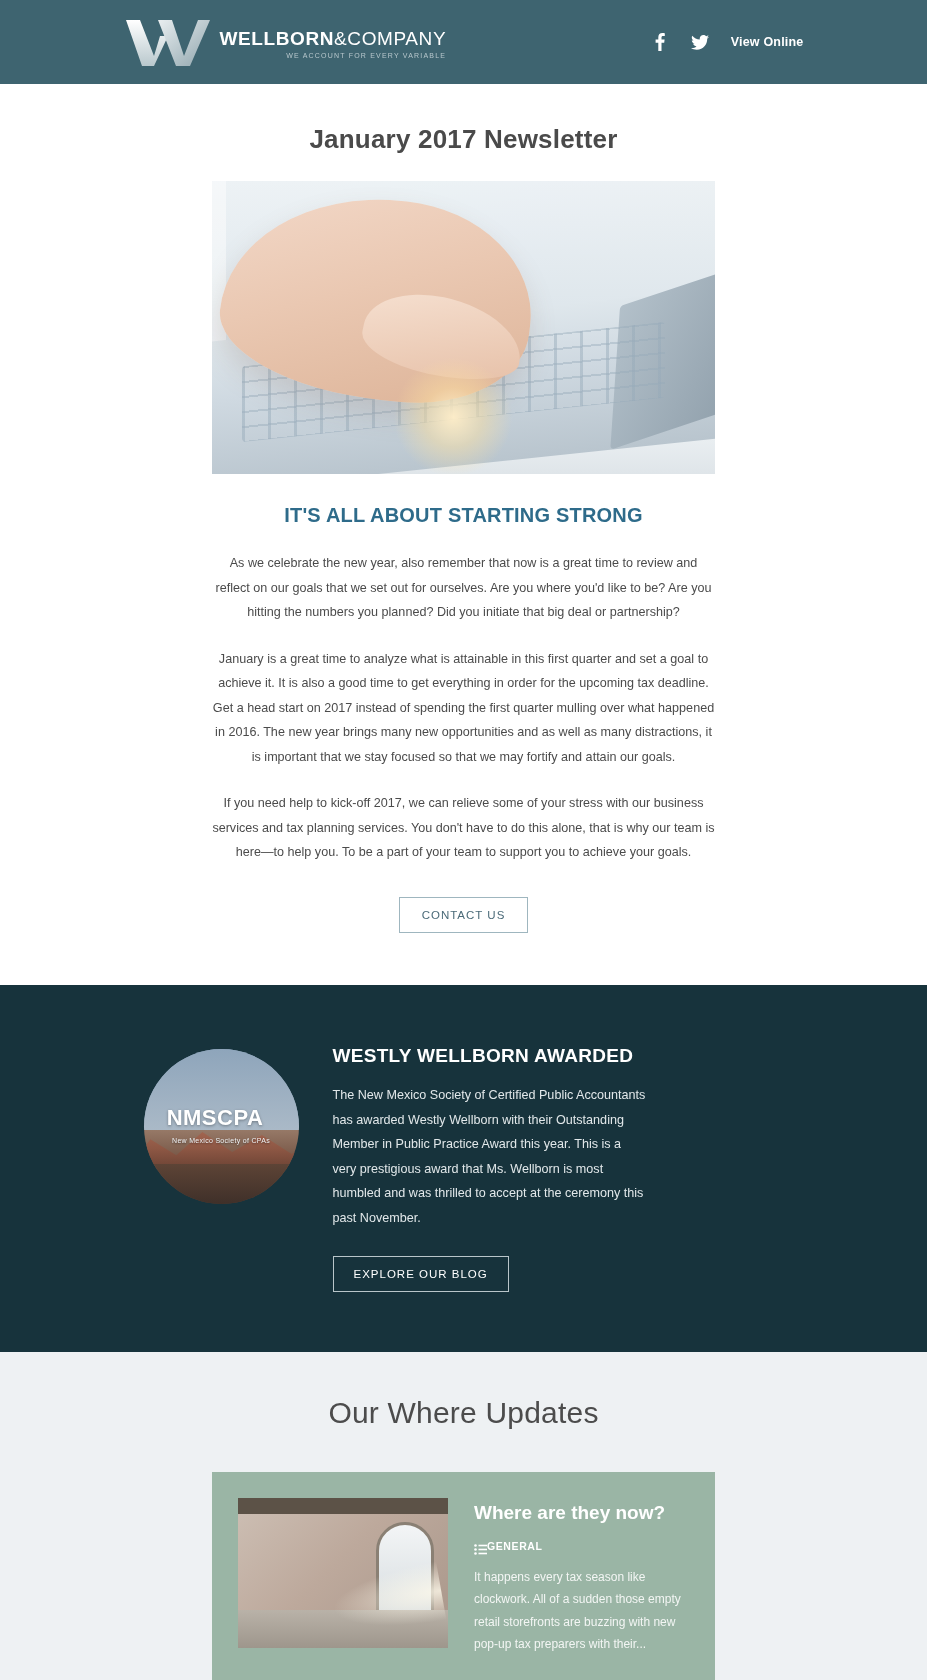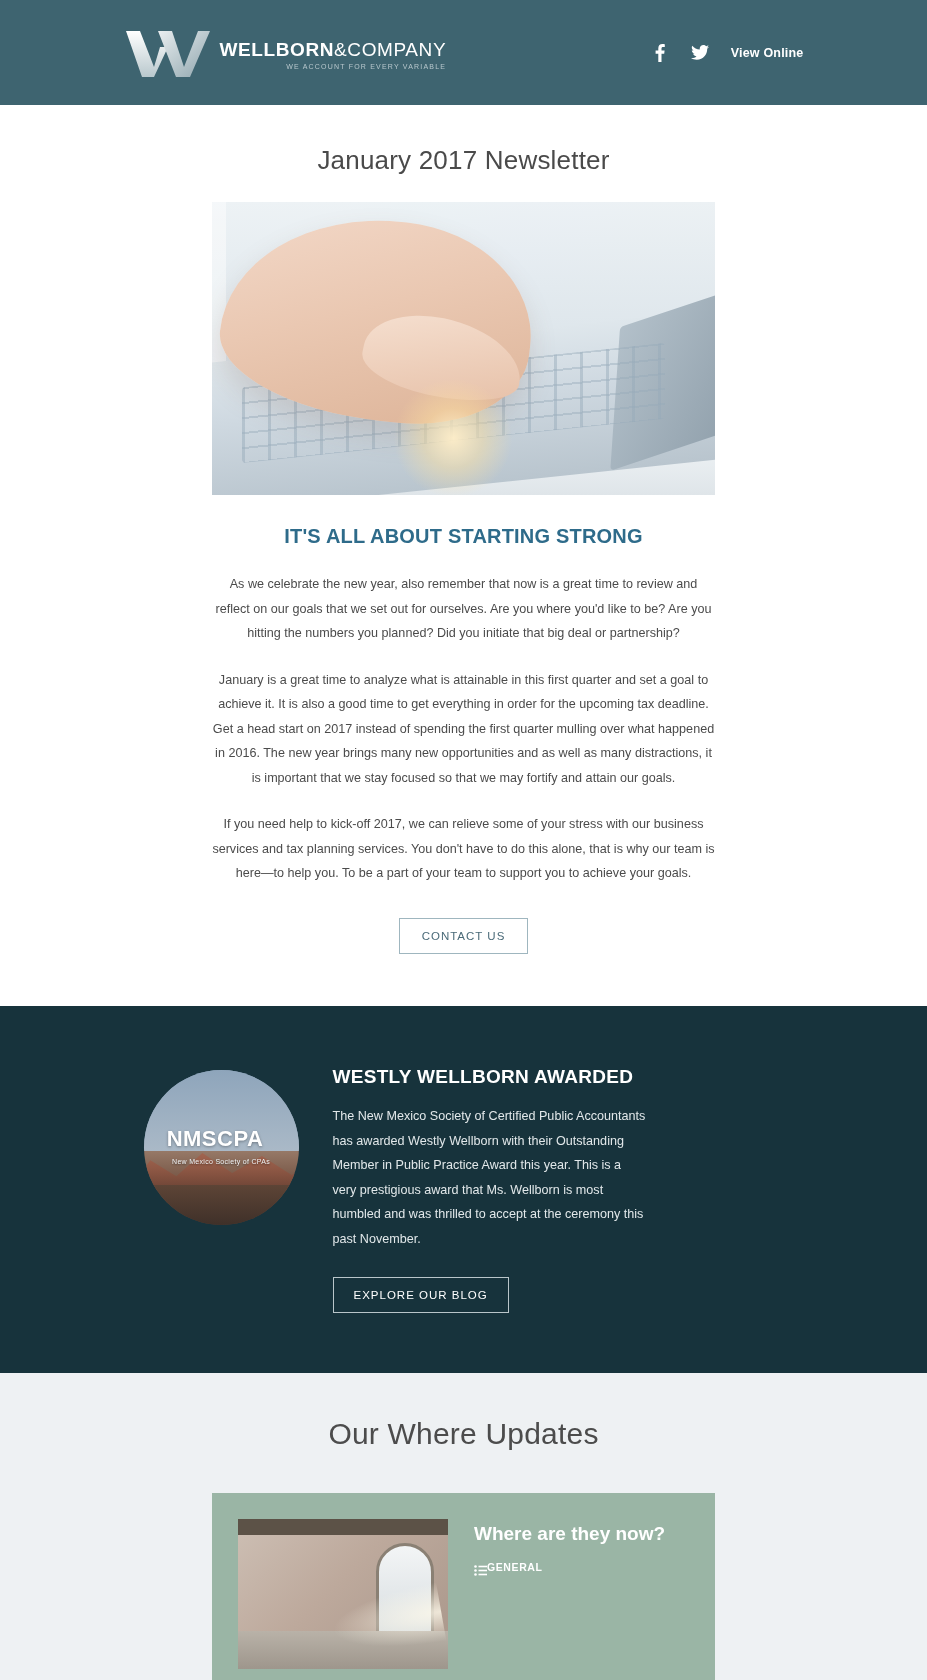--- a/index.html
+++ b/index.html
@@ -9,21 +9,21 @@
     background: #ffffff;
     font-family: "Liberation Sans", sans-serif;
     color: #333333;
     -webkit-font-smoothing: antialiased;
   }
   .page { width: 927px; margin: 0 auto; position: relative; overflow: hidden; }
 
   
   .header {
     background: #3e6470;
-    height: 105px;
+    height: 84px;
     display: flex;
     align-items: center;
     justify-content: center;
     position: relative;
   }
   .header-inner {
     width: 680px;
     display: flex;
     align-items: center;
     justify-content: space-between;
@@ -61,21 +61,21 @@
     font-weight: bold;
     text-decoration: none;
     letter-spacing: .2px;
   }
 
   
   .title-block { padding: 40px 0 26px; text-align: center; }
   .newsletter-title {
     font-size: 26px;
     color: #4a4a4a;
-    font-weight: normal;
+    font-weight: bold;
     letter-spacing: .2px;
     margin: 0;
   }
 
   
   .hero {
     width: 503px;
     height: 293px;
     margin: 0 auto;
     position: relative;
@@ -423,19 +423,20 @@
               <circle cx="1.5" cy="1.5" r="1.3" fill="#ffffff"></circle>
                 <rect x="4.5" y=".7" width="8.5" height="1.6" fill="#ffffff"></rect>
               <circle cx="1.5" cy="5.5" r="1.3" fill="#ffffff"></circle>
                 <rect x="4.5" y="4.7" width="8.5" height="1.6" fill="#ffffff"></rect>
               <circle cx="1.5" cy="9.5" r="1.3" fill="#ffffff"></circle>
                 <rect x="4.5" y="8.7" width="8.5" height="1.6" fill="#ffffff"></rect>
             </svg>
           </span>
           <span class="card-cat">GENERAL</span>
         </div>
+        <p class="card-text">It happens every tax season like clockwork. All of a sudden those empty retail storefronts are buzzing with new pop-up tax preparers with their...</p>
 
       </div>
     </div>
 
   </div>
 
 </div>
 
 </body></html>

